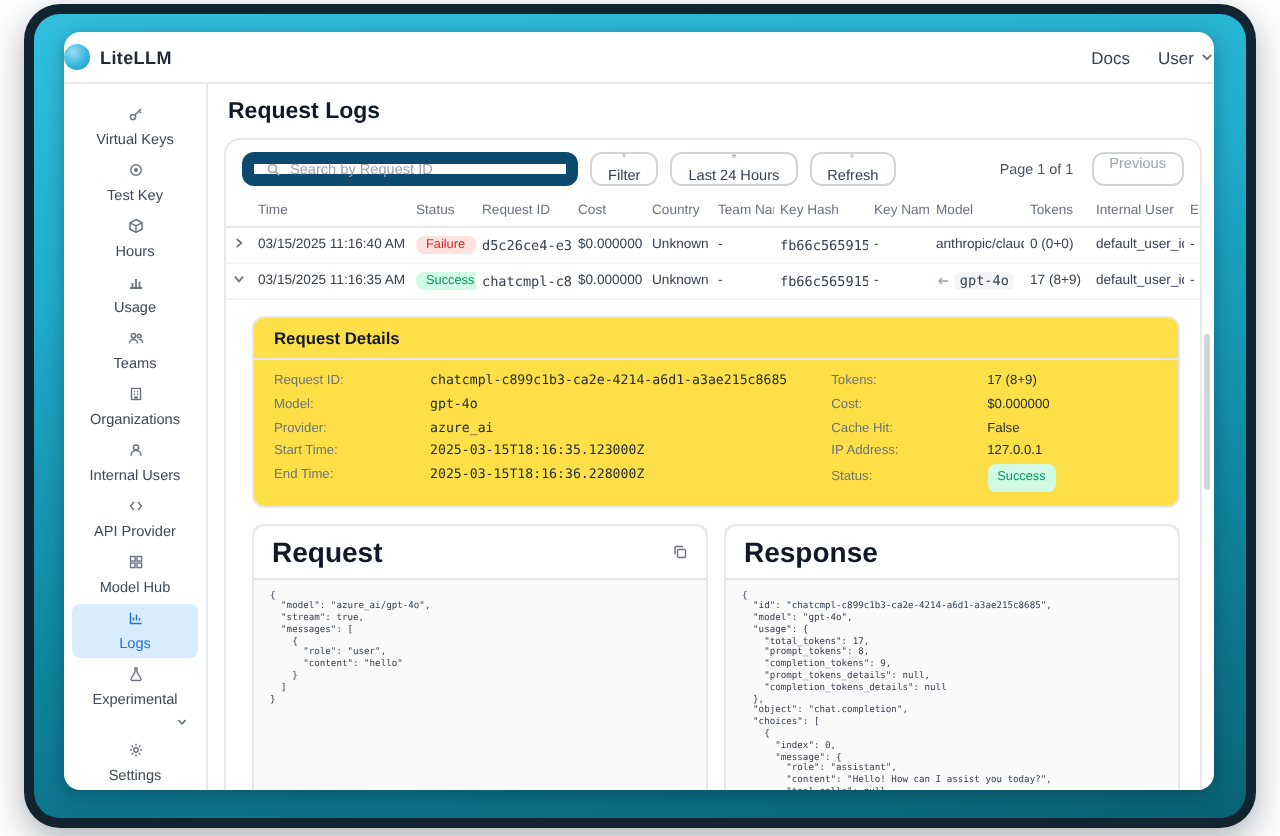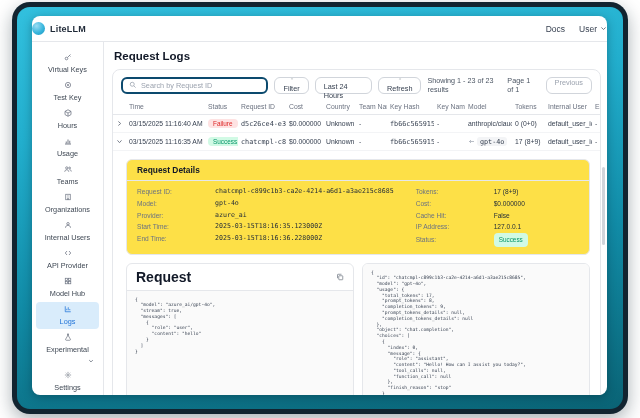--- a/index.html
+++ b/index.html
@@ -35,21 +35,21 @@
   .side-item.active svg { color:#2174d8; }
   .side-chev { margin-left:auto; color:#9ca3af; }
 
   
   .main { flex:1; min-width:0; padding:5px 6px 0 8px; position:relative; overflow:hidden; }
   .page-title { font-size:11.5px; font-weight:700; color:#111827; margin:3px 0 7px 2px; }
   .card { border:1px solid #e5e7eb; border-radius:8px; background:#fff; overflow:hidden;
     height:352px; }
 
   .toolbar { display:flex; align-items:center; gap:6px; padding:6px 8px 5px; }
-  .search-box { width:168px; height:17px; border:2px solid #0c4a6e; border-radius:6px;
+  .search-box { width:168px; height:17px; border:6px solid #0c4a6e; border-radius:6px;
     display:flex; align-items:center; gap:4px; padding:0 6px; background:#fff; }
   .search-box input { border:none; outline:none; flex:1; font-size:7.3px; color:#374151;
     font-family:"Liberation Sans",sans-serif; background:transparent; }
   .search-box input::placeholder { color:#9ca3af; }
   .btn { height:17px; border:1px solid #d1d5db; border-radius:6px; background:#fff;
     display:flex; align-items:center; gap:4px; padding:0 8px; font-size:7.3px; color:#374151;
     font-weight:500; cursor:pointer;flex-direction:column; }
   .btn svg { color:#4b5563; }
   .toolbar-right { margin-left:auto; display:flex; align-items:center; gap:9px;
     font-size:7.2px; color:#4b5563; }
@@ -237,21 +237,20 @@
                 <span>Last 24 Hours</span>
               </div>
               <div class="btn">
                 <svg width="8" height="8" viewBox="0 0 16 16" fill="none" stroke="currentColor" stroke-width="1.5">
                     <path d="M13 8a5 5 0 1 1-1.4-3.5"></path>
                     <path d="M13 2.2v3h-3"></path>
                   </svg>
                 <span>Refresh</span>
               </div>
               <div class="toolbar-right">
-                <span>Showing 1 - 23 of 23 results</span>
                 <span>Page 1 of 1</span>
                 <div class="btn prev">Previous</div>
               </div>
             </div>
 
             <table>
               <colgroup>
                 <col style="width:13px">
                   <col style="width:79px">
                   <col style="width:33px">
@@ -399,20 +398,23 @@
   "messages": [
     {
       "role": "user",
       "content": "hello"
     }
   ]
 }</pre>
                     </div>
                 </div>
                 <div class="pcard">
+                  <div class="pcard-head">
+                    <span>Response</span>
+                  </div>
                   <div class="pcard-body">
                       <pre>{
   "id": "chatcmpl-c899c1b3-ca2e-4214-a6d1-a3ae215c8685",
   "model": "gpt-4o",
   "usage": {
     "total_tokens": 17,
     "prompt_tokens": 8,
     "completion_tokens": 9,
     "prompt_tokens_details": null,
     "completion_tokens_details": null

